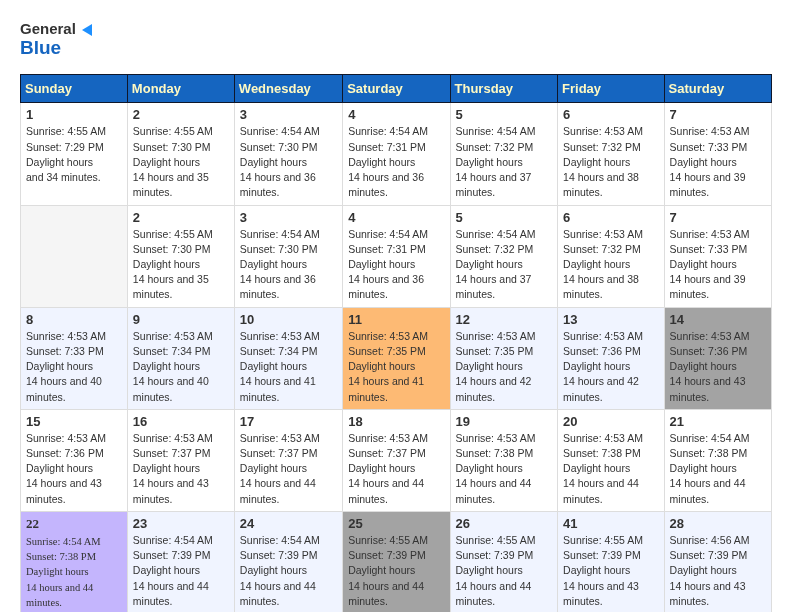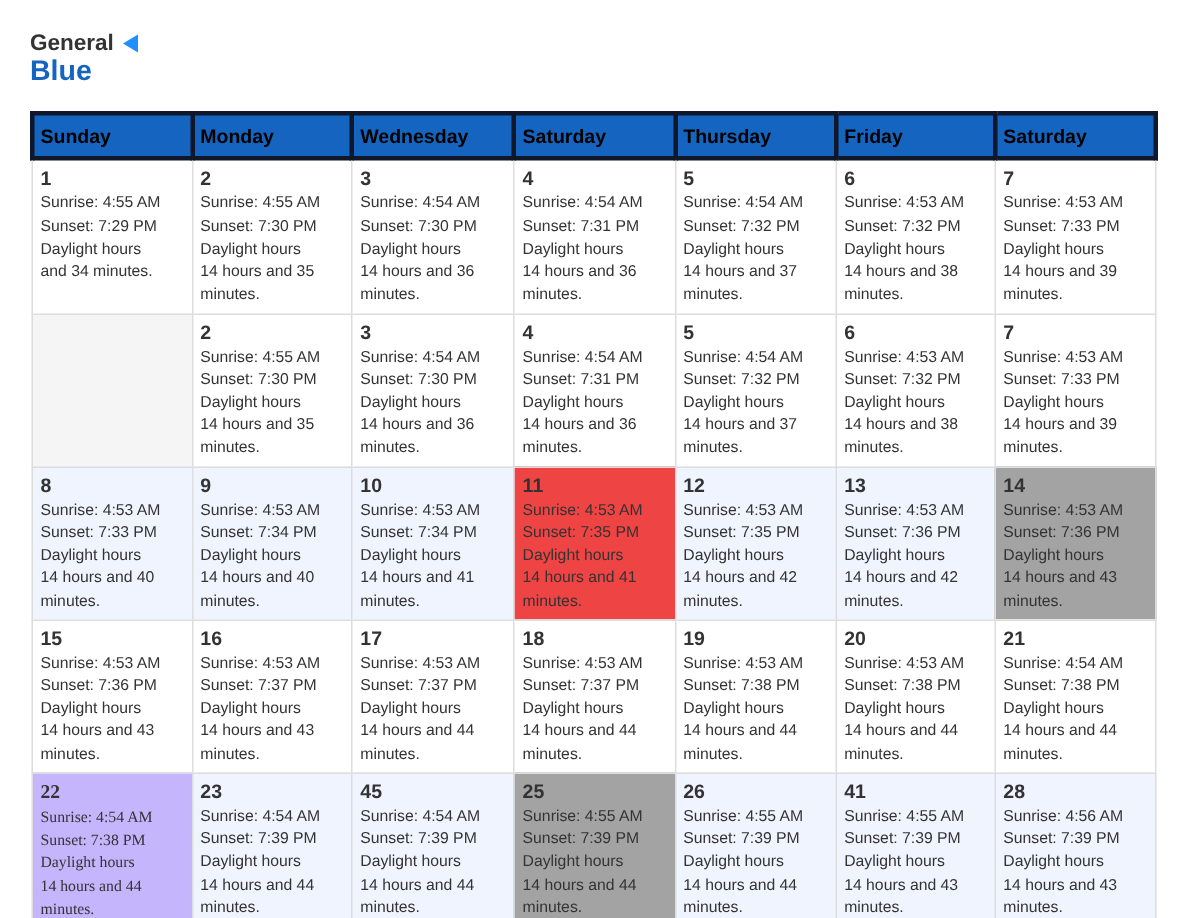--- a/index.html
+++ b/index.html
@@ -33,26 +33,26 @@
       font-size: 16px;
       color: #555;
     }
     .calendar {
       width: 100%;
       border-collapse: collapse;
       border: 1px solid #ccc;
     }
     .calendar th {
       background: #1565c0;
-      color: #000000;
+      color: #fef9c3;
       font-size: 13px;
       font-weight: bold;
       padding: 6px 4px;
       text-align: left;
-      border: 3px solid #0f172a;
+      border: 1px solid #0f172a;
     }
     .calendar td {
       vertical-align: top;
       border: 1px solid #ddd;
       padding: 4px 5px;
       width: 110px;
       min-height: 80px;
       background: #fff;
       font-size: 11px;
       color: #333;
@@ -168,21 +168,21 @@
           <div class="day-info">Sunrise: 4:53 AM<br>Sunset: 7:33 PM<br>Daylight hours<br>14 hours and 40 minutes.</div>
         </td>
         <td style="background: rgb(240, 244, 255);">
           <div class="day-num">9</div>
           <div class="day-info">Sunrise: 4:53 AM<br>Sunset: 7:34 PM<br>Daylight hours<br>14 hours and 40 minutes.</div>
         </td>
         <td style="background: rgb(240, 244, 255);">
           <div class="day-num">10</div>
           <div class="day-info">Sunrise: 4:53 AM<br>Sunset: 7:34 PM<br>Daylight hours<br>14 hours and 41 minutes.</div>
         </td>
-        <td style="background: #ef4444;">
+        <td style="background: #fdba74;">
           <div class="day-num">11</div>
           <div class="day-info">Sunrise: 4:53 AM<br>Sunset: 7:35 PM<br>Daylight hours<br>14 hours and 41 minutes.</div>
         </td>
         <td style="background: rgb(240, 244, 255);">
           <div class="day-num">12</div>
           <div class="day-info">Sunrise: 4:53 AM<br>Sunset: 7:35 PM<br>Daylight hours<br>14 hours and 42 minutes.</div>
         </td>
         <td style="background: rgb(240, 244, 255);">
           <div class="day-num">13</div>
           <div class="day-info">Sunrise: 4:53 AM<br>Sunset: 7:36 PM<br>Daylight hours<br>14 hours and 42 minutes.</div>
@@ -225,21 +225,21 @@
       <tr class="row-bg-alt">
         <td style="background: #c4b5fd; font-family: Liberation Serif, serif;">
           <div class="day-num">22</div>
           <div class="day-info">Sunrise: 4:54 AM<br>Sunset: 7:38 PM<br>Daylight hours<br>14 hours and 44 minutes.</div>
         </td>
         <td style="background: rgb(240, 244, 255);">
           <div class="day-num">23</div>
           <div class="day-info">Sunrise: 4:54 AM<br>Sunset: 7:39 PM<br>Daylight hours<br>14 hours and 44 minutes.</div>
         </td>
         <td style="background: rgb(240, 244, 255);">
-          <div class="day-num">45</div>
+          <div class="day-num">24</div>
           <div class="day-info">Sunrise: 4:54 AM<br>Sunset: 7:39 PM<br>Daylight hours<br>14 hours and 44 minutes.</div>
         </td>
         <td style="background: #a3a3a3;">
           <div class="day-num">25</div>
           <div class="day-info">Sunrise: 4:55 AM<br>Sunset: 7:39 PM<br>Daylight hours<br>14 hours and 44 minutes.</div>
         </td>
         <td style="background: rgb(240, 244, 255);">
           <div class="day-num">26</div>
           <div class="day-info">Sunrise: 4:55 AM<br>Sunset: 7:39 PM<br>Daylight hours<br>14 hours and 44 minutes.</div>
         </td>

